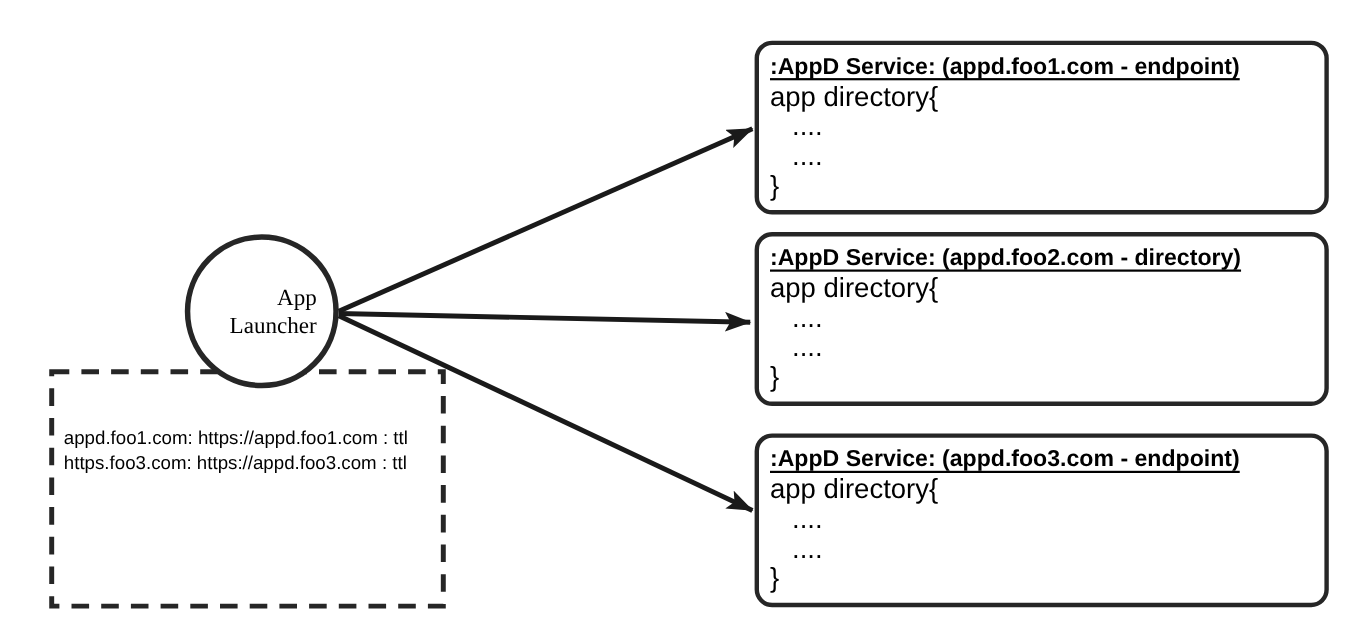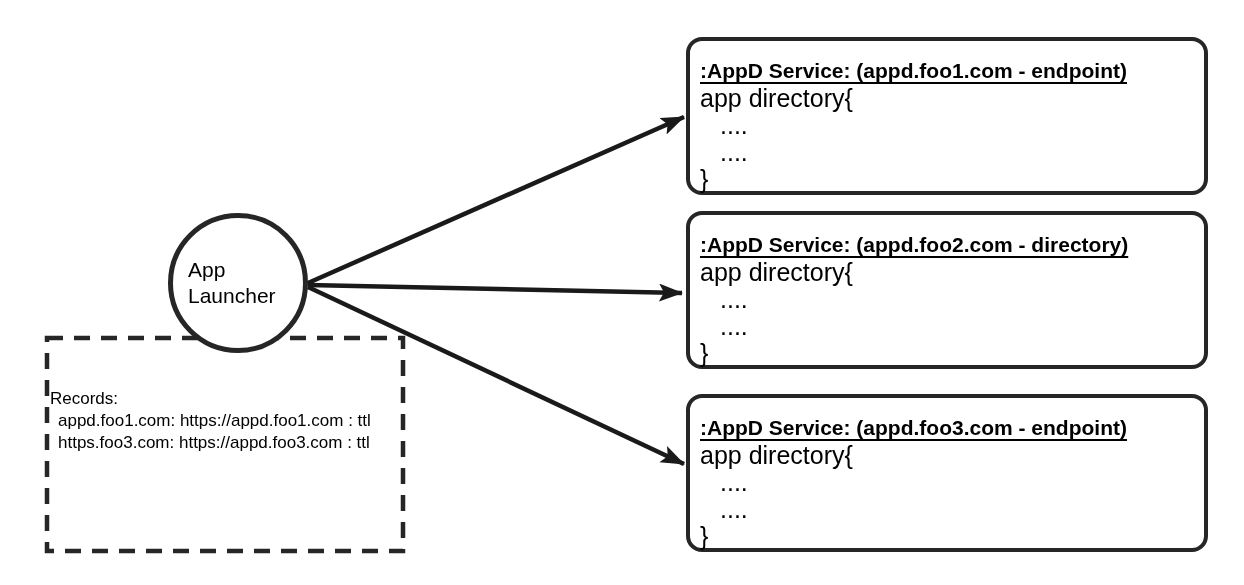--- a/index.html
+++ b/index.html
@@ -16,36 +16,37 @@
   
   .launcher {
     position: absolute;
     left: 168px; top: 213px;
     width: 140px; height: 140px;
     box-sizing: border-box;
     border: 5px solid #262626;
     border-radius: 50%;
     background: #ffffff;
     display: flex; align-items: center; justify-content: center;
-    text-align: left;
+    text-align: right;
     font-size: 21px; line-height: 26px; color: #000000;
     z-index: 2;
+    font-family: Liberation Serif, serif;
   }
   .launcher-label { width: 100px; }
 
   
   .svc {
     position: absolute;
     left: 686px;
     width: 522px; height: 158px;
     box-sizing: border-box;
     border: 4px solid #262626;
     border-radius: 16px;
     background: #ffffff;
-    padding: 16px 10px 0 10px;
+    padding: 6px 10px 0 10px;
     color: #000000;
     z-index: 1;
   }
   .svc-title {
     font-size: 21px;
     font-weight: bold;
     text-decoration: underline;
     text-decoration-thickness: 2px;
     text-underline-offset: 4px;
     line-height: 28px;
@@ -106,18 +107,17 @@
 
   <div class="svc" style="top:394px">
     <div class="svc-title">:AppD Service: (appd.foo3.com - endpoint)</div>
     <div class="svc-line">app directory{</div>
     <div class="svc-line indent">....</div>
     <div class="svc-line indent">....</div>
     <div class="svc-line">}</div>
   </div>
 
   <div class="records-text">
-    <div>Records:</div>
     <div class="records-entry">appd.foo1.com: https://appd.foo1.com : ttl</div>
     <div class="records-entry">https.foo3.com: https://appd.foo3.com : ttl</div>
   </div>
 
 </div>
 
 </body></html>

